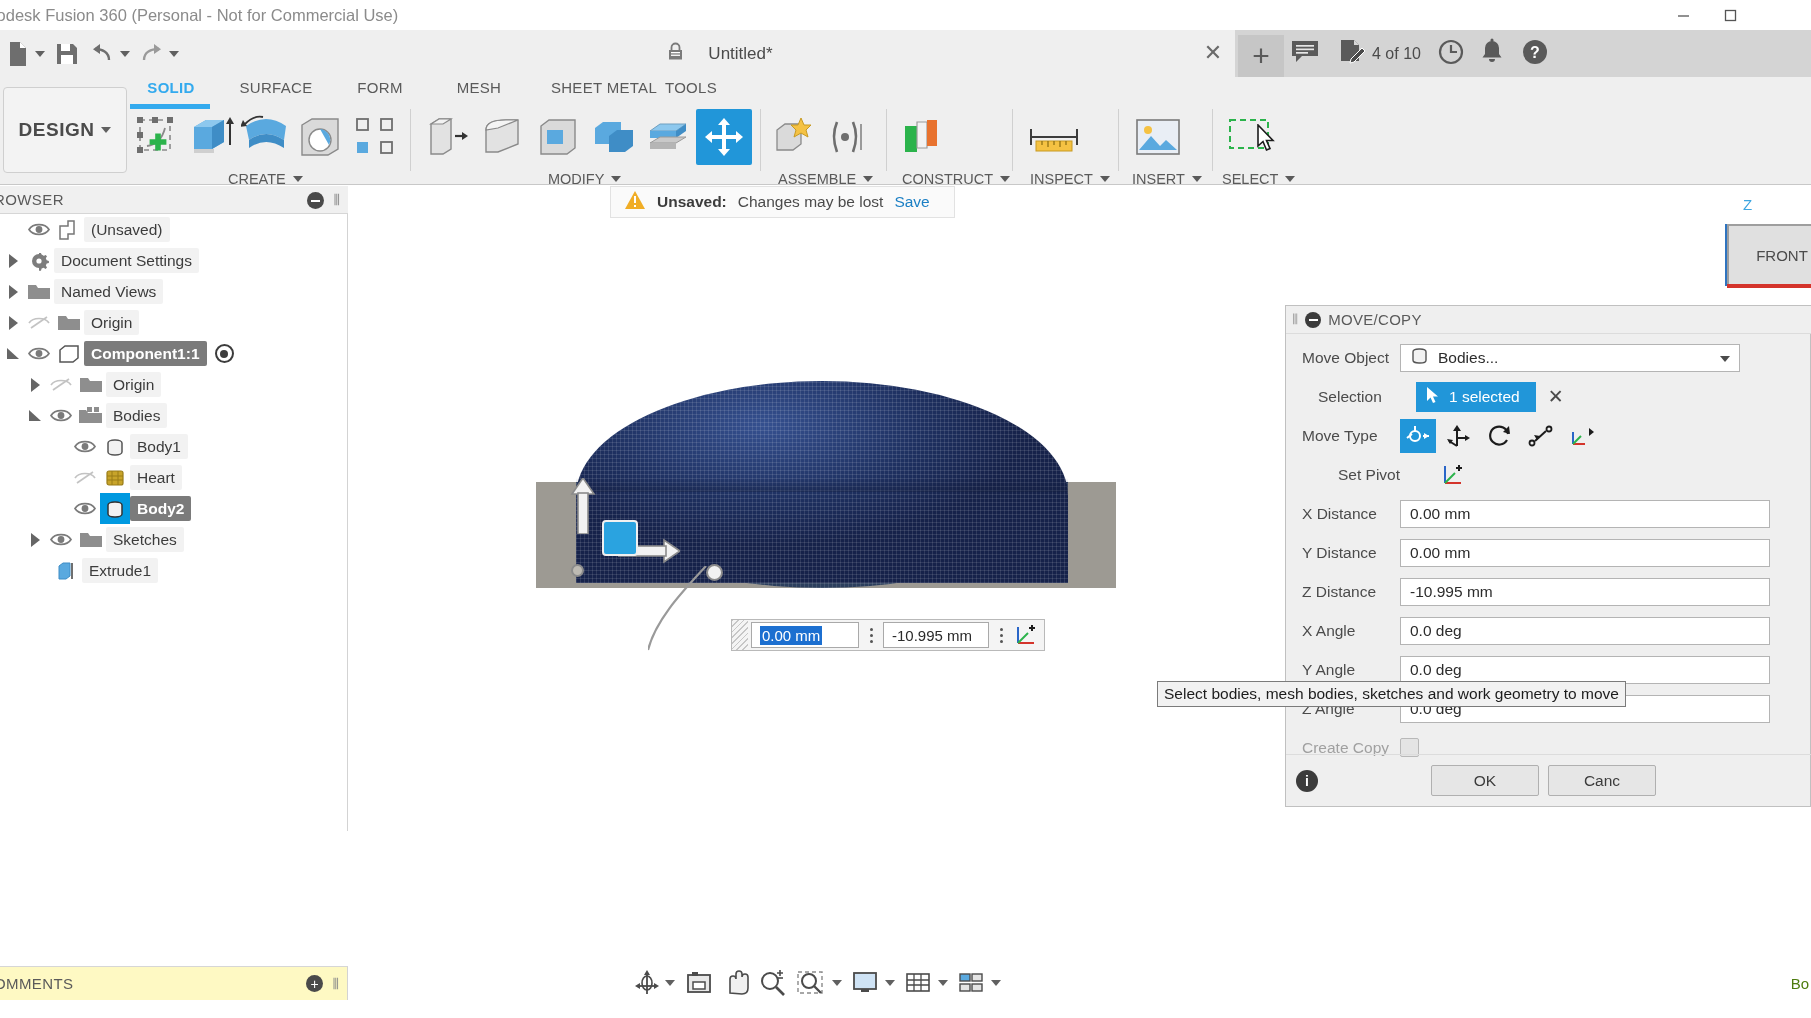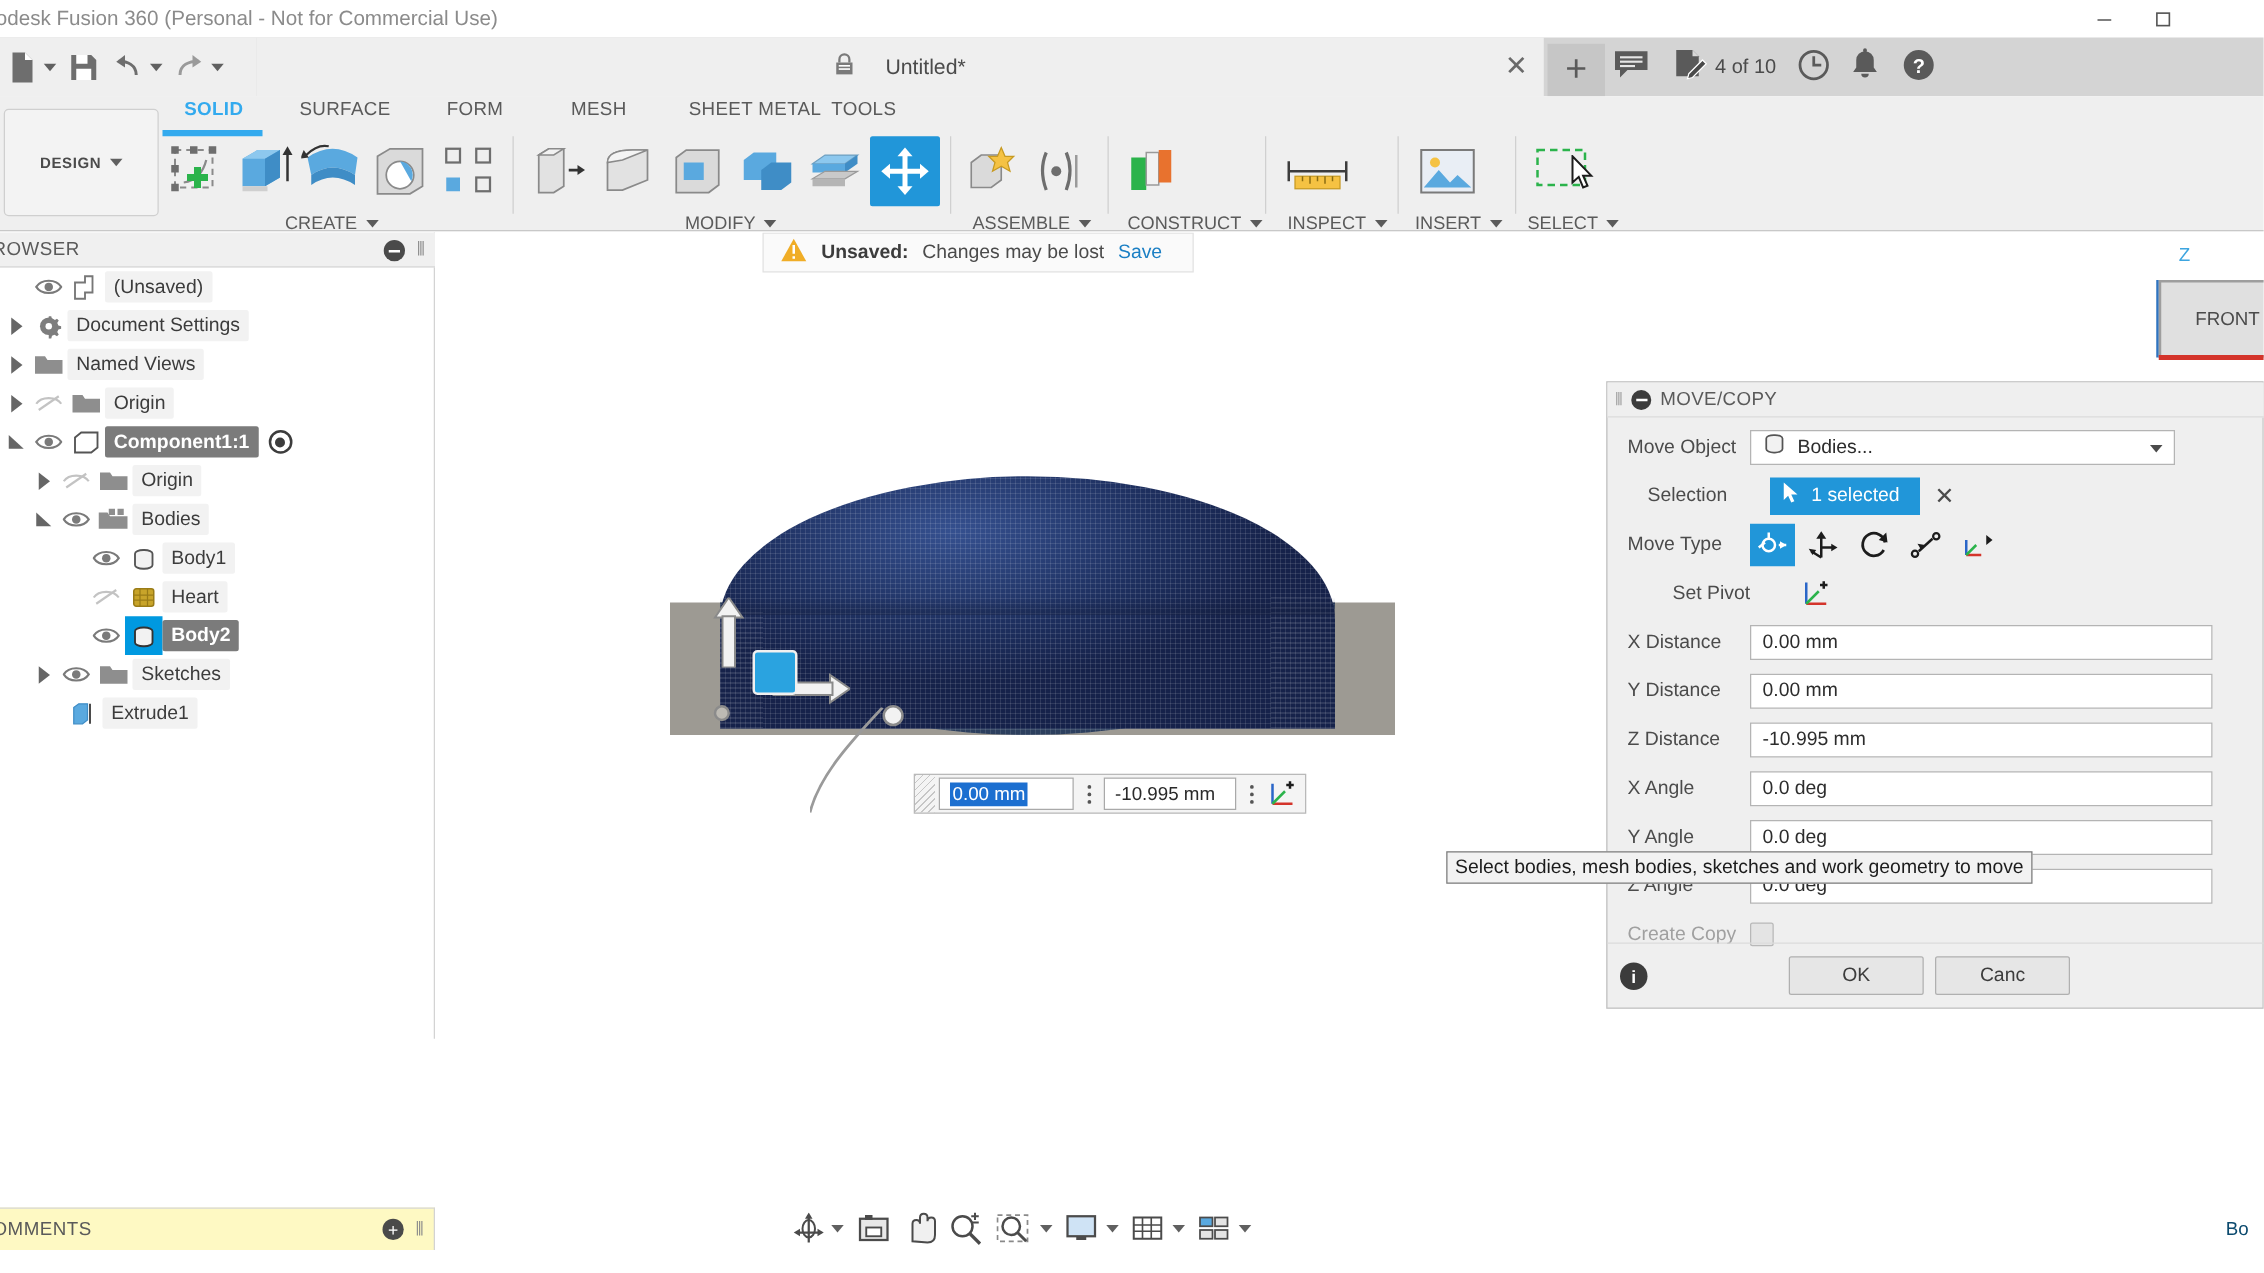--- a/index.html
+++ b/index.html
@@ -79,21 +79,21 @@
   
   #ribbon {
     position: absolute; left: 0; top: 77px; width: 1811px; height: 108px;
     background: #efefef; border-bottom: 1px solid #c8c8c8;
   }
   #designbox {
     position: absolute; left: 3px; top: 10px; width: 124px; height: 86px;
     background: #f3f3f3; border: 1px solid #cfcfcf; border-radius: 4px;
     display: flex; align-items: center; justify-content: center;
   }
-  #design-label { font-size: 12px; font-weight: bold; color: #4b4b4b; letter-spacing: .5px; }
+  #design-label { font-size: 19px; font-weight: bold; color: #4b4b4b; letter-spacing: .5px; }
   .rtab {
     font-size: 15px; color: #5a5a5a; letter-spacing: .3px;
     text-align: center; white-space: nowrap;
     position: absolute; top: 2px;
   }
   .rtab.active { color: #33aaee; font-weight: bold; }
   #active-underline {
     position: absolute; left: 128px; top: 24px; width: 82px; height: 5px;
     background: #33aaee;
   }
@@ -377,23 +377,23 @@
   #navbar {
     position: absolute; left: 630px; bottom: 18px; height: 34px;
     display: flex; align-items: center; gap: 2px;
     background: transparent;
   }
   .navbtn {
     height: 32px; display: flex; align-items: center; justify-content: center;
     padding: 0 4px; gap: 2px;
   }
   #statusbar-right {
-    position: absolute; right: 12px; bottom: 18px; height: 34px;
+    position: absolute; right: 2px; bottom: 18px; height: 34px;
     display: flex; align-items: center;
-    font-size: 15px; color: #0c4a6e;
+    font-size: 15px; color: #4d7c0f;
   }
   #timeline-strip {
     position: absolute; left: 0; bottom: 0; width: 1811px; height: 18px;
     background: #ffffff;
   }
 </style>
 </head>
 <body>
 
 <div id="titlebar">

